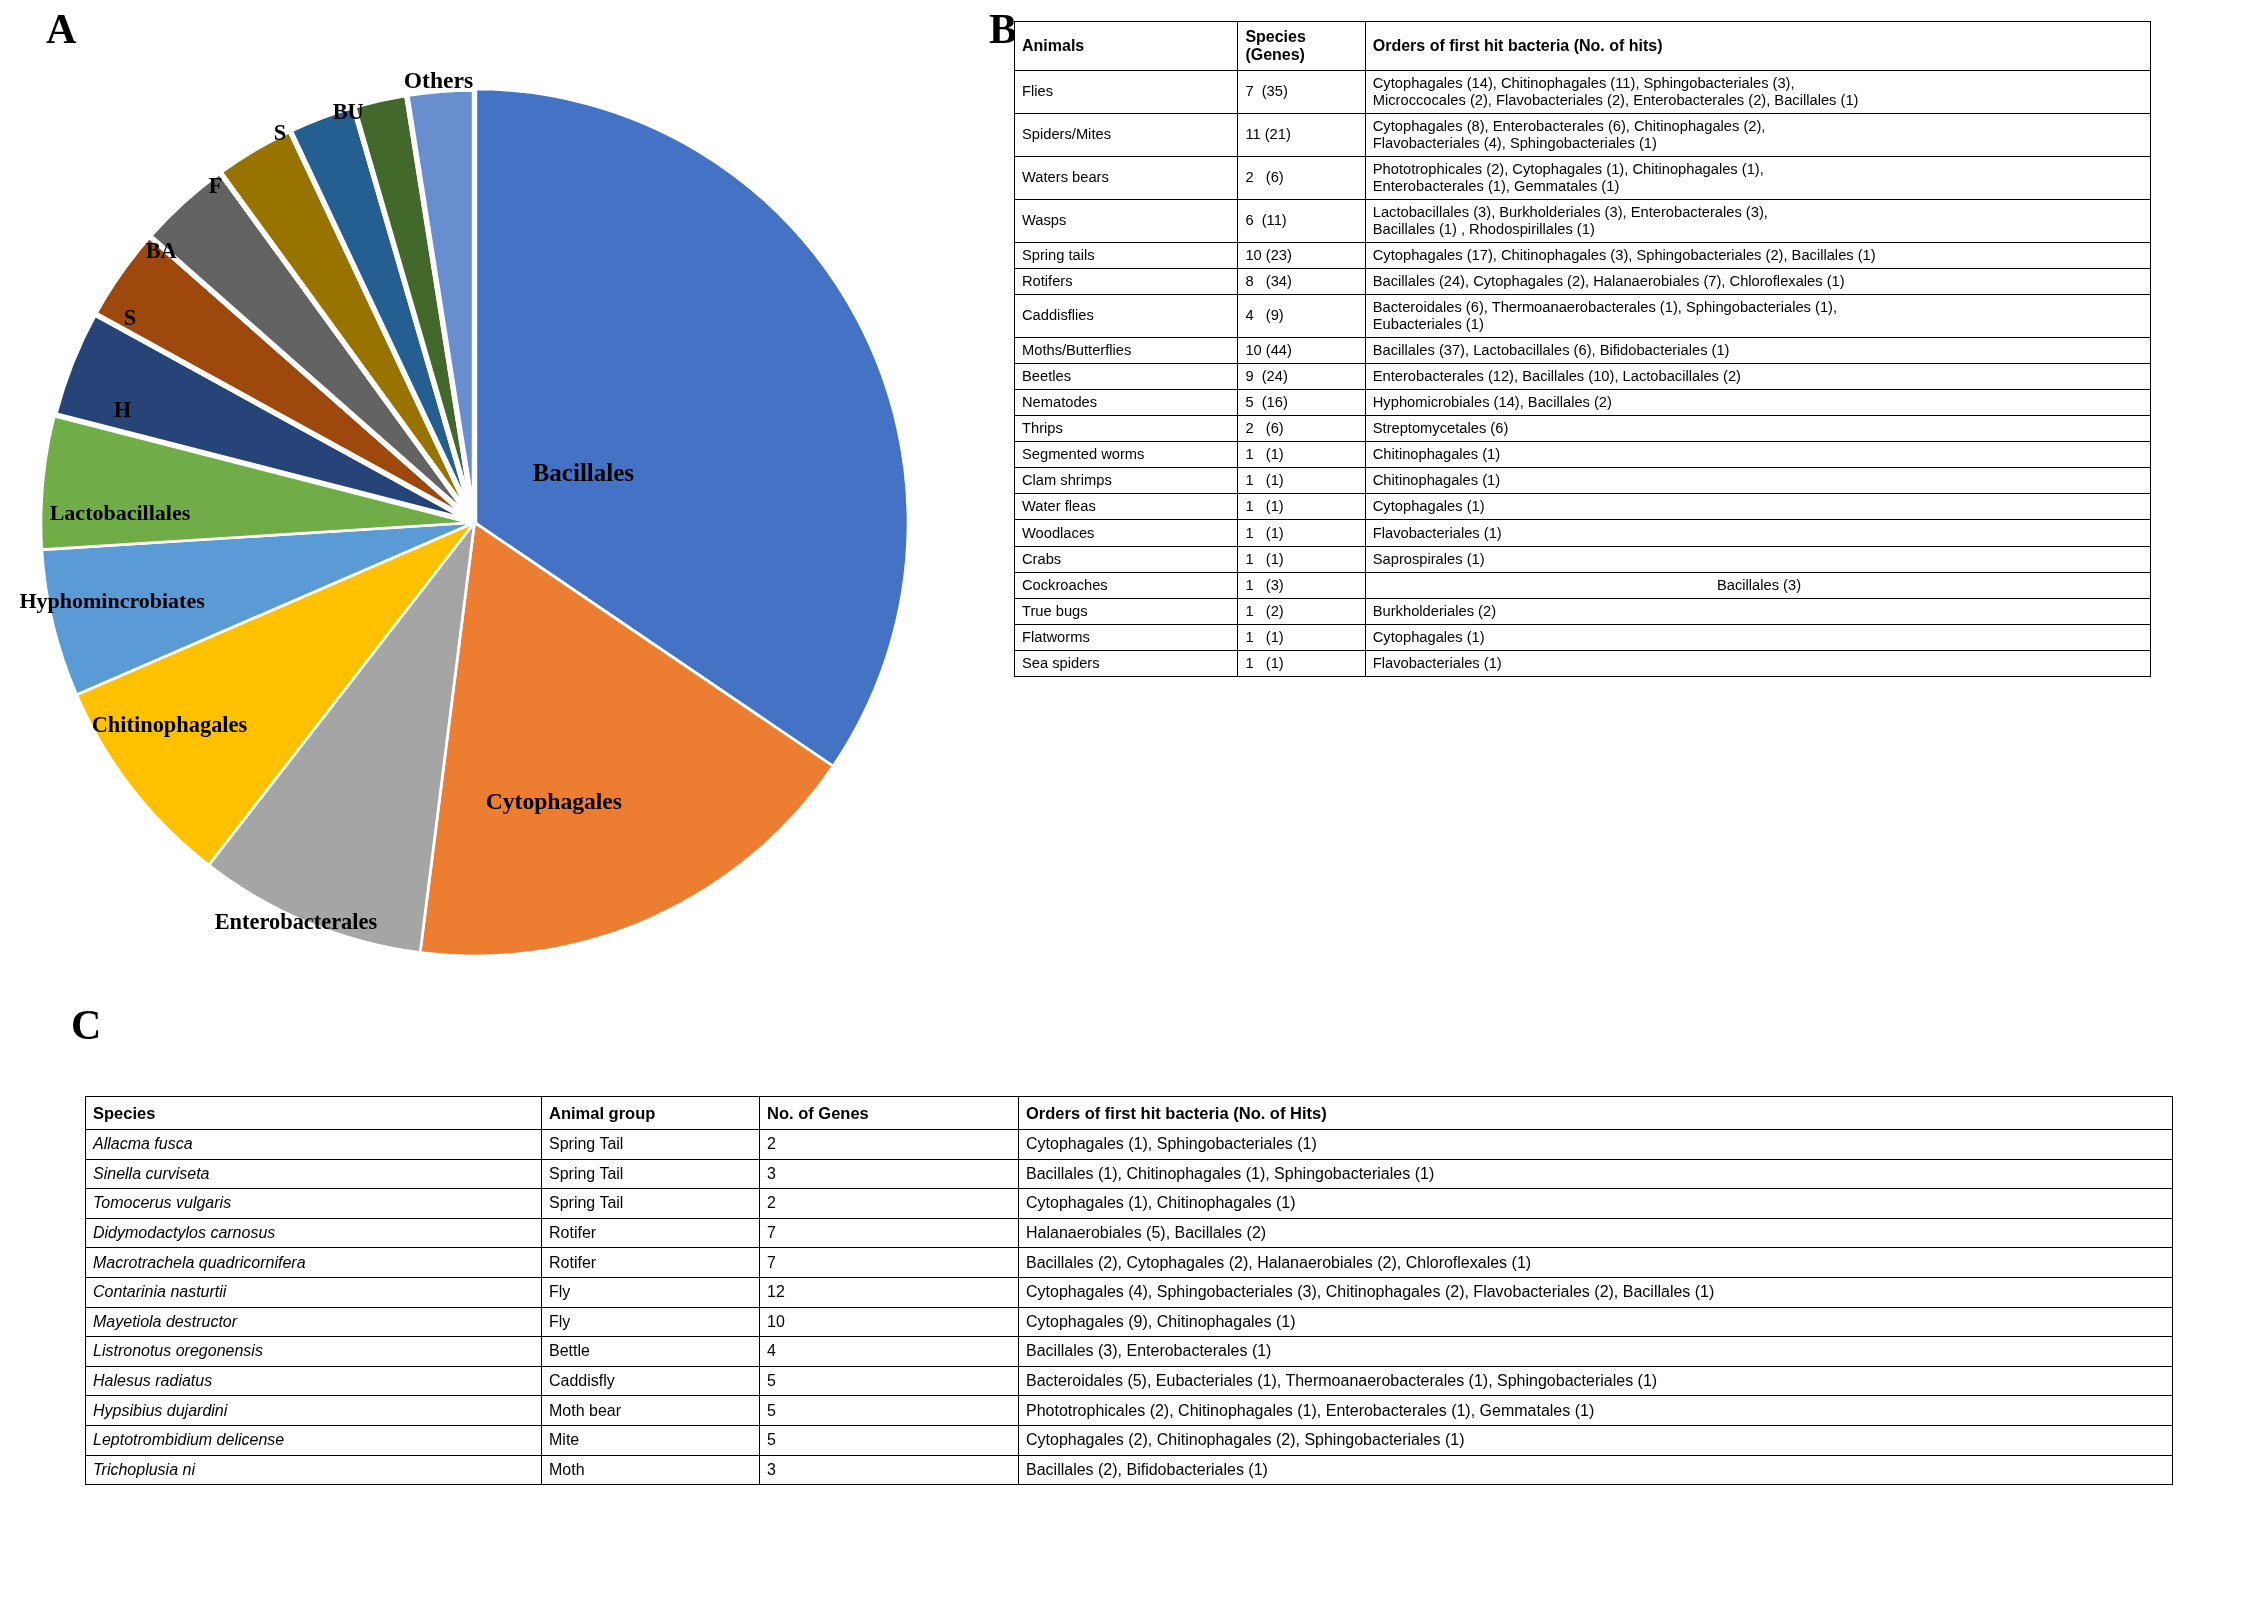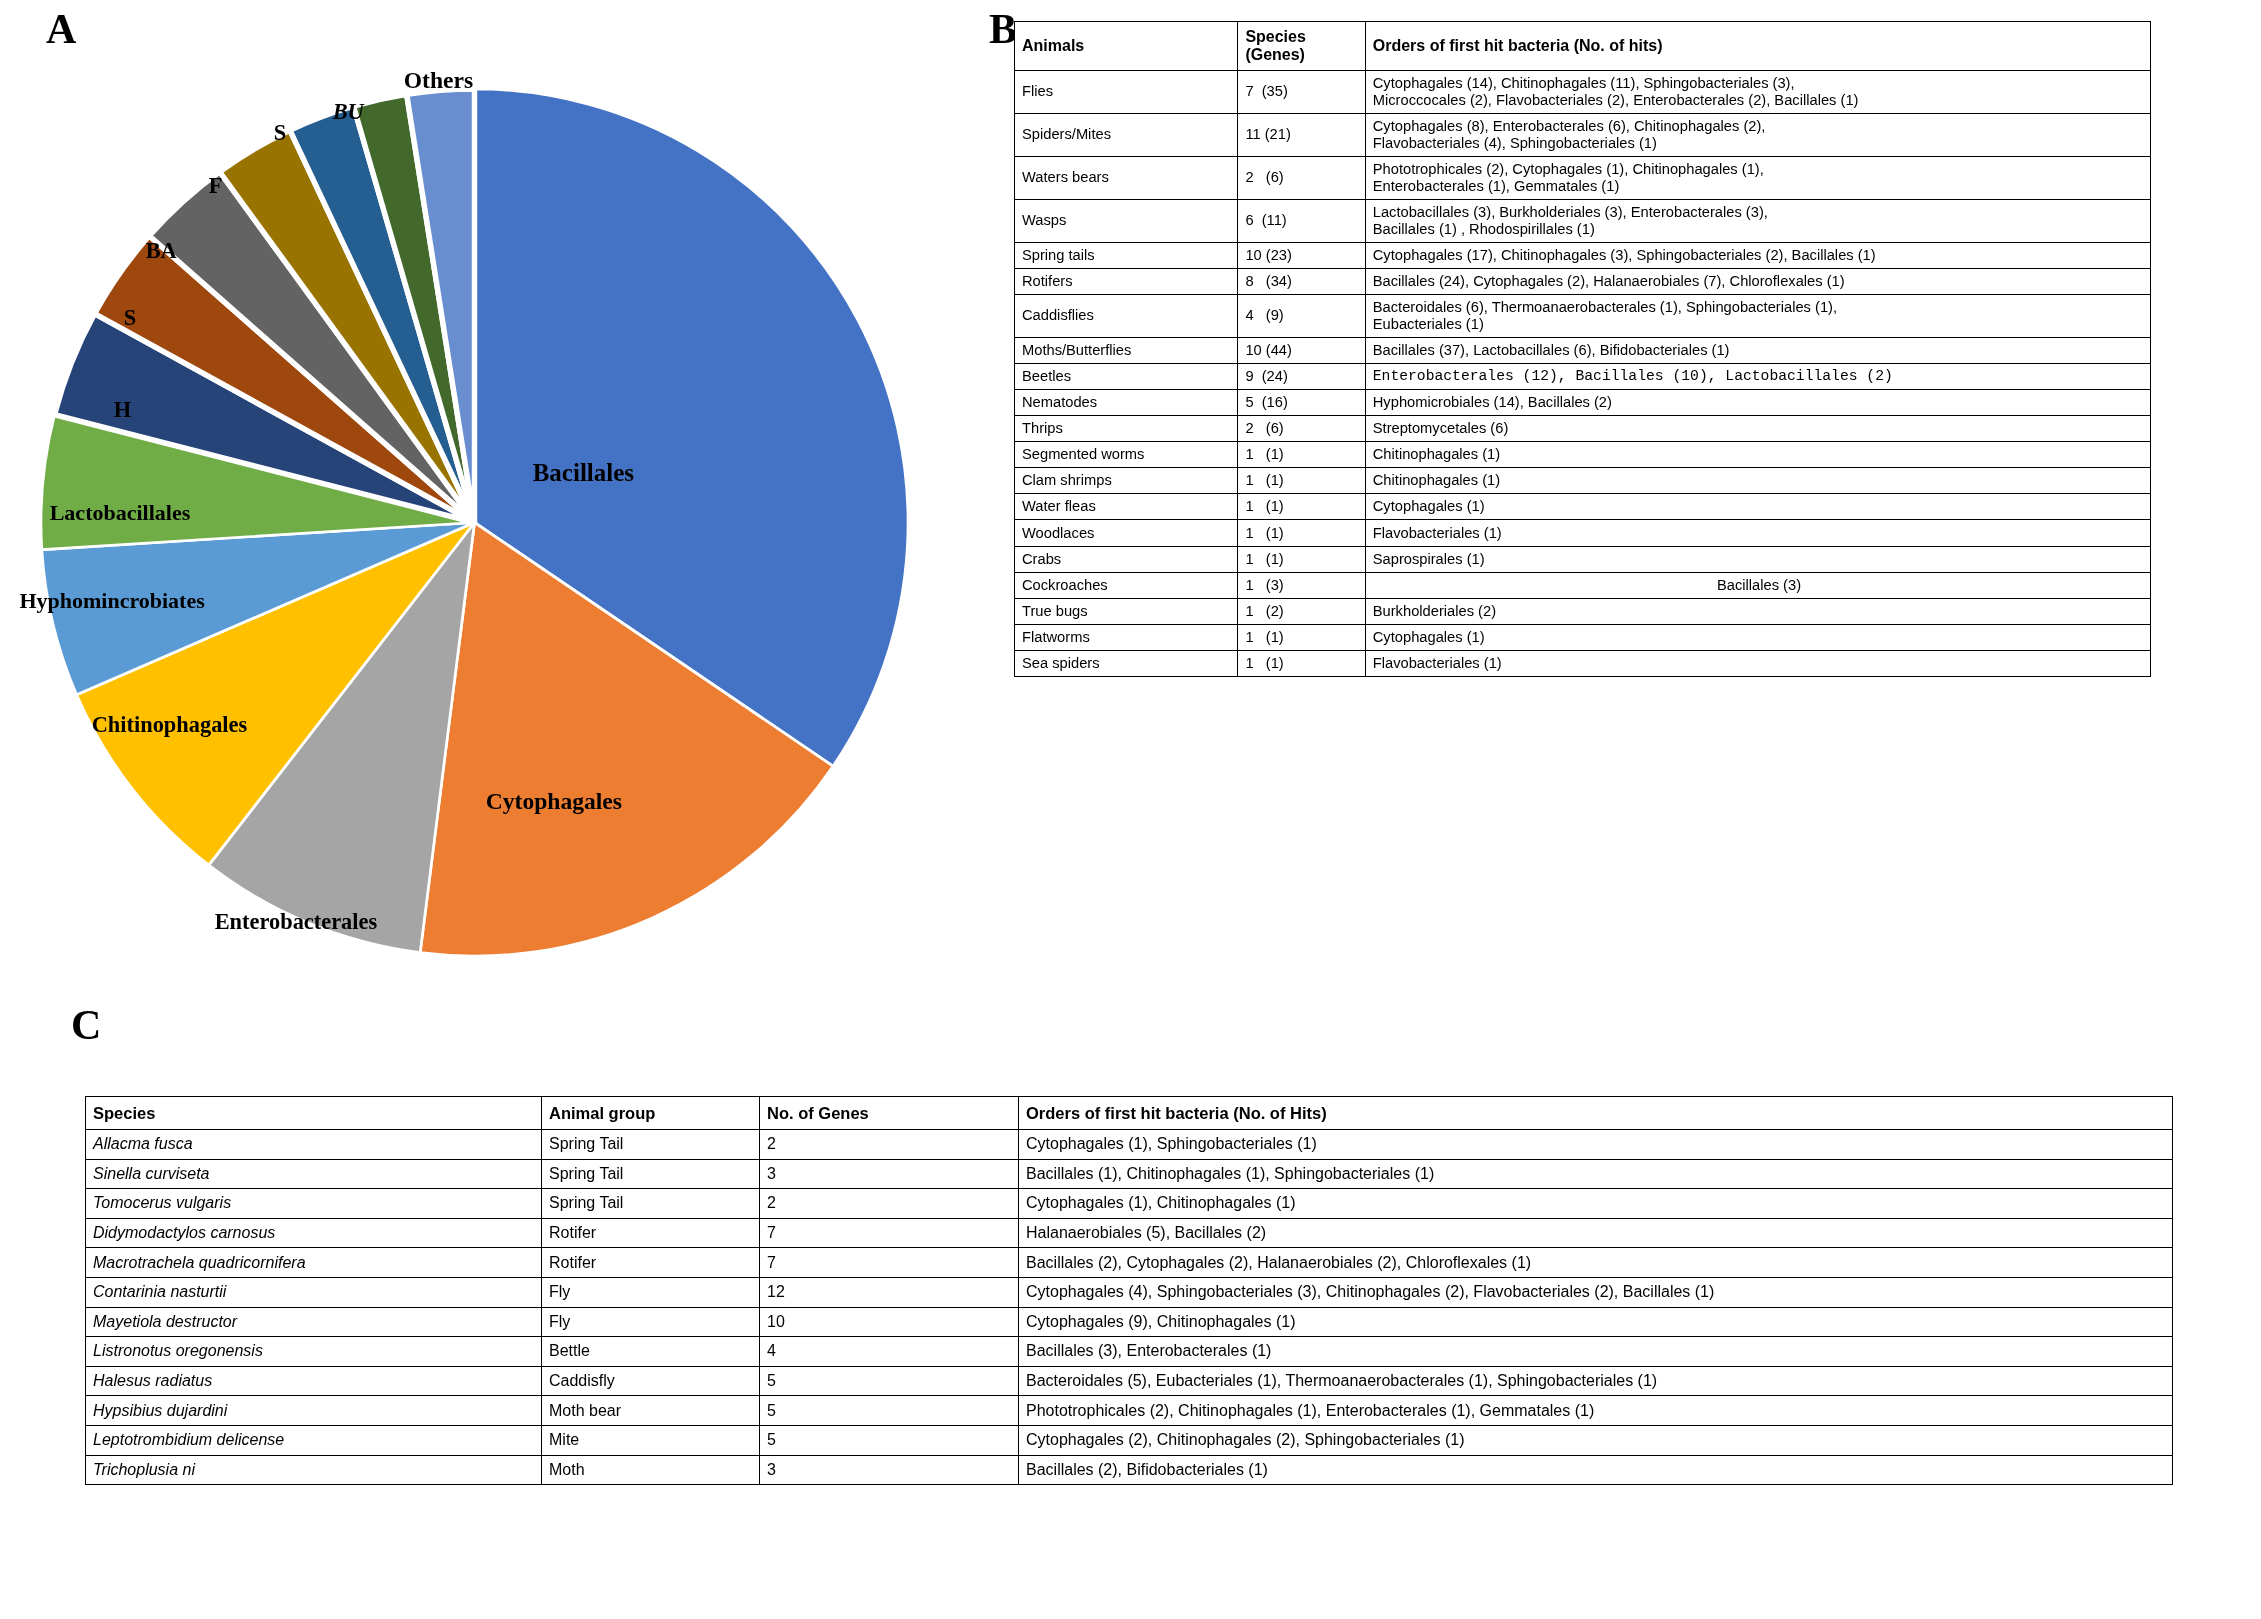--- a/index.html
+++ b/index.html
@@ -143,21 +143,21 @@
       <div class="pie-label" style="left:471px; top:777px; font-size:23.6px;">Cytophagales</div>
       <div class="pie-label" style="left:200px; top:898px; font-size:22.4px;">Enterobacterales</div>
       <div class="pie-label" style="left:77px; top:701px; font-size:22.4px;">Chitinophagales</div>
       <div class="pie-label" style="left:4.7px;   top:577px;  font-size:22px;">Hyphomincrobiates</div>
       <div class="pie-label" style="left:35px;  top:489px;  font-size:22px;">Lactobacillales</div>
       <div class="pie-label" style="left:99px; top:386px;  font-size:22.4px;">H</div>
       <div class="pie-label" style="left:109px; top:294px;  font-size:22.4px;">S</div>
       <div class="pie-label" style="left:131px; top:227px;  font-size:22.4px;">BA</div>
       <div class="pie-label" style="left:194px; top:162px;  font-size:22.4px;">F</div>
       <div class="pie-label" style="left:259px; top:109px;  font-size:22.4px;">S</div>
-      <div class="pie-label" style="left:318px; top:88px;  font-size:22.4px;font-style:italic;">BU</div>
+      <div class="pie-label" style="left:318px; top:88px;  font-size:22.4px;">BU</div>
       <div class="pie-label" style="left:389px; top:56px;   font-size:23.6px;">Others</div>
     </div>
   </div>
 
   <div class="panel-letter" id="letter-B">B</div>
 
   <div id="panel-b">
     <table id="table-b">
       <thead>
         <tr>
@@ -209,21 +209,21 @@
 Eubacteriales (1)</td>
           </tr>
           <tr>
             <td class="col-animal">Moths/Butterflies</td>
             <td class="col-species nowrap">10 (44)</td>
             <td class="col-orders" style="white-space: pre-line;">Bacillales (37), Lactobacillales (6), Bifidobacteriales (1)</td>
           </tr>
           <tr>
             <td class="col-animal">Beetles</td>
             <td class="col-species nowrap">9  (24)</td>
-            <td class="col-orders" style="white-space: pre-line; font-family: Liberation Mono, monospace;">Enterobacterales (12), Bacillales (10), Lactobacillales (2)</td>
+            <td class="col-orders" style="white-space: pre-line;">Enterobacterales (12), Bacillales (10), Lactobacillales (2)</td>
           </tr>
           <tr>
             <td class="col-animal">Nematodes</td>
             <td class="col-species nowrap">5  (16)</td>
             <td class="col-orders" style="white-space: pre-line;">Hyphomicrobiales (14), Bacillales (2)</td>
           </tr>
           <tr>
             <td class="col-animal">Thrips</td>
             <td class="col-species nowrap">2   (6)</td>
             <td class="col-orders" style="white-space: pre-line;">Streptomycetales (6)</td>

